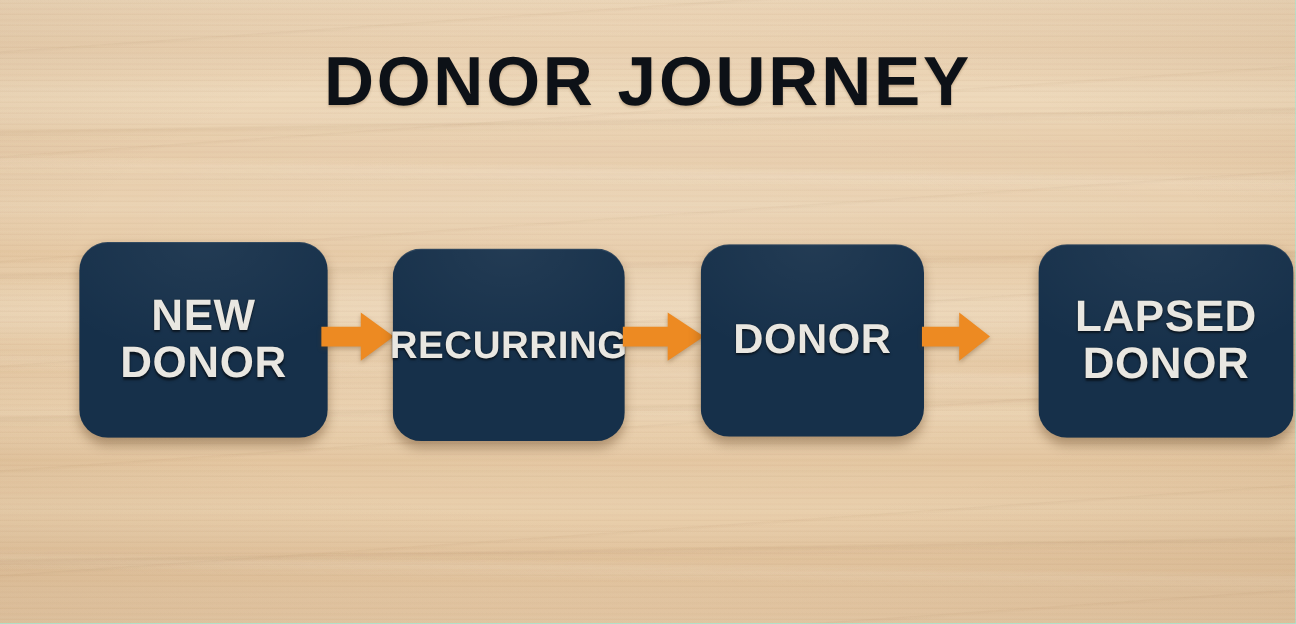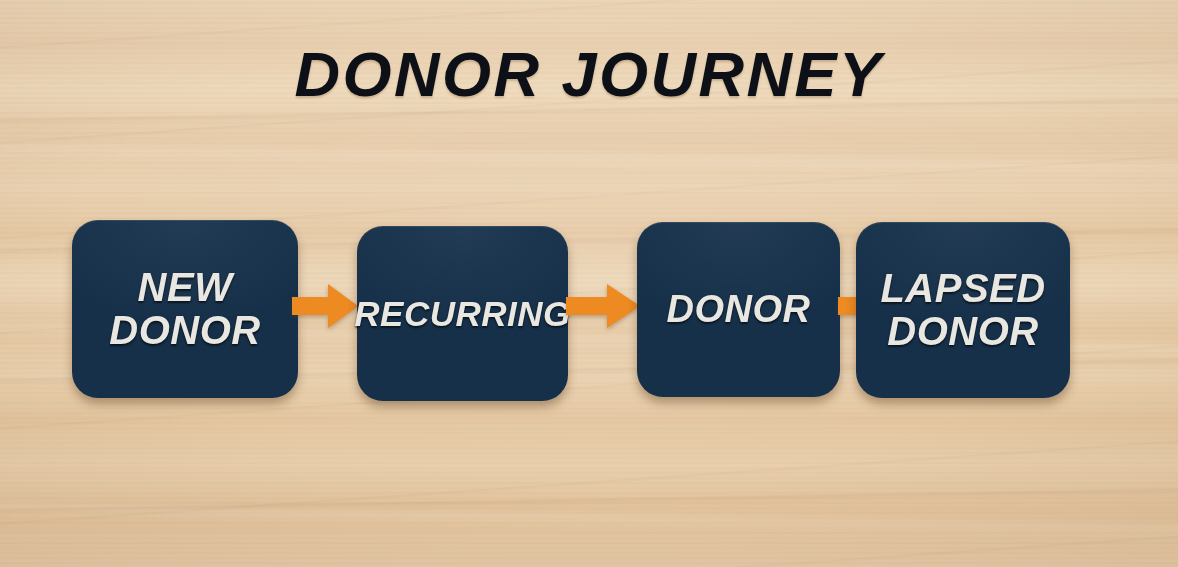--- a/index.html
+++ b/index.html
@@ -12,21 +12,20 @@
     overflow: hidden;
     font-family: "Liberation Sans", sans-serif;
   }
 
   #stage {
     position: relative;
     width: 1178px;
     height: 567px;
     overflow: hidden;
     background-color: #5eead4;
-    font-style: italic;
   }
 
   
   .wood-base {
     position: absolute;
     inset: 0;
     background:
       linear-gradient(180deg,
         #edd8bb 0%,
         #e9d1b2 8%,
@@ -138,21 +137,21 @@
     text-shadow:
       0 2px 2px rgba(0,0,0,0.55),
       0 0 1px rgba(0,0,0,0.6);
     white-space: pre-line;
     user-select: none;
   }
 
   #node-0 { left: 72px;  top: 220px; width: 226px; height: 178px; }
   #node-1 { left: 357px; top: 226px; width: 211px; height: 175px; }
   #node-2 { left: 637px; top: 222px; width: 203px; height: 175px; }
-  #node-3 { left: 856px; top: 222px; width: 214px; height: 176px; }
+  #node-3 { left: 944px; top: 222px; width: 232px; height: 176px; }
 
   #node-0 .node-label { font-size: 40px; }
   #node-1 .node-label { font-size: 35px; white-space: nowrap; }
   #node-2 .node-label { font-size: 38px; white-space: nowrap; }
   #node-3 .node-label { font-size: 40px; width: 246px; }
 
   
   .arrow {
     position: absolute;
     top: 282px;

